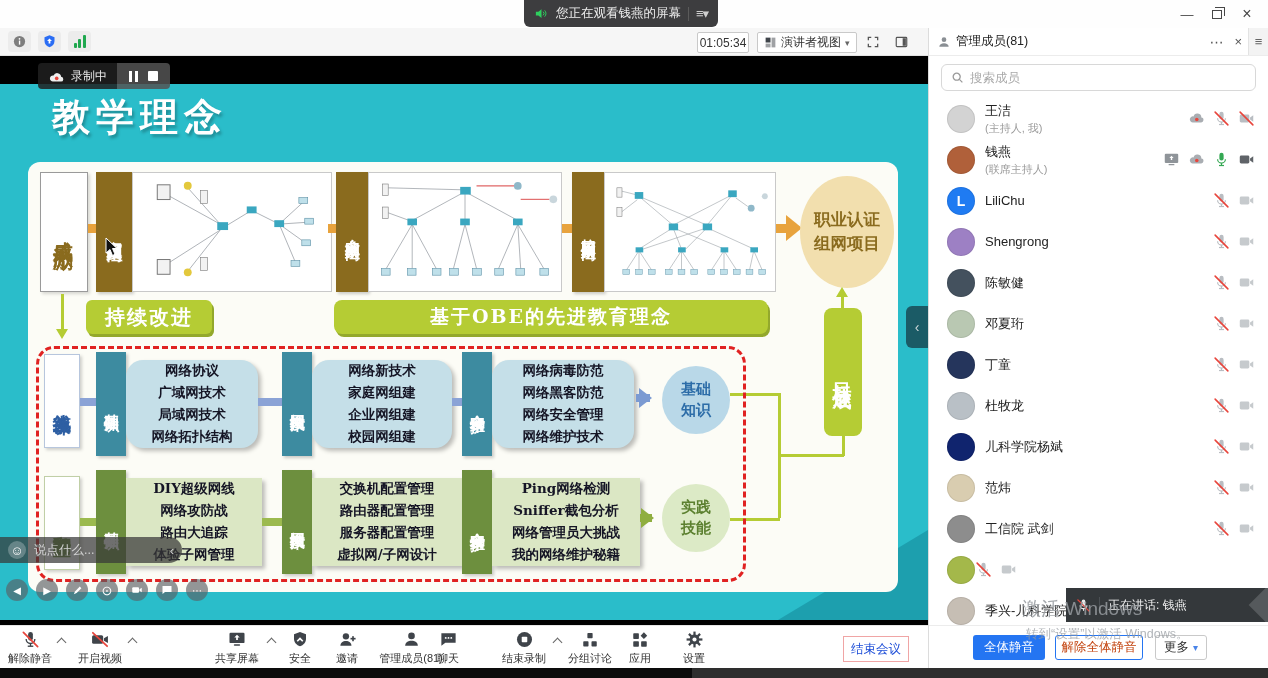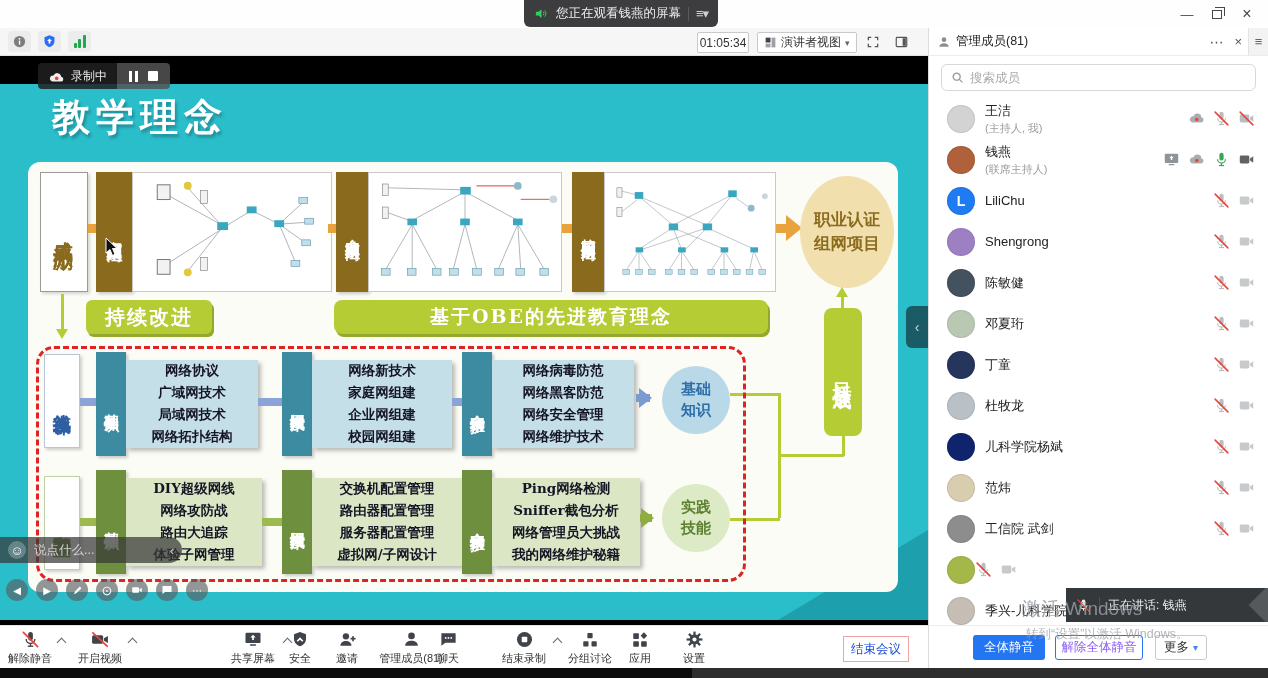--- a/index.html
+++ b/index.html
@@ -47,21 +47,21 @@
   .m-row { height:41px; display:flex; align-items:center; padding:0 14px 0 18px; }
   .m-avatar { width:28px; height:28px; border-radius:50%; flex:0 0 28px; display:flex; align-items:center; justify-content:center;
     color:#fff; font-size:14px; font-weight:bold; box-shadow:inset 0 0 0 1px rgba(0,0,0,.08); }
   .m-text { display:flex; flex-direction:column; margin-left:10px; flex:1; min-width:0; }
   .m-name { font-size:13px; color:#222; white-space:nowrap; overflow:hidden; }
   .m-role { font-size:11px; color:#9a9a9a; margin-top:1px; }
   .m-icons { display:flex; align-items:center; gap:8px; }
   .panel-footer { position:absolute; left:0; bottom:0; width:340px; height:43px; border-top:1px solid #ececec; background:#fff; }
   .pf-btn { position:absolute; top:9px; height:25px; border-radius:3px; font-size:12.5px; display:flex; align-items:center; justify-content:center; }
   .pf-mute-all { left:44px; width:72px; background:#2475f2; color:#fff; }
-  .pf-unmute-all { left:126px; width:88px; background:#fff; color:#8b5cf6; border:1px solid #2475f2; }
+  .pf-unmute-all { left:126px; width:88px; background:#fff; color:#c2410c; border:1px solid #2475f2; }
   .pf-more { left:226px; width:52px; background:#fff; color:#333; border:1px solid #c9c9c9; gap:4px; }
   .pf-more .caret { color:#4a84e8; font-size:10px; }
 
   
   .main-area { position:absolute; left:0; top:56px; width:928px; height:569px; background:#000; overflow:hidden; }
   .rec-bar { position:absolute; left:38px; top:7px; height:26px; display:flex; z-index:35; }
   .rec-label { display:flex; align-items:center; gap:6px; background:rgba(32,32,32,.85); border-radius:4px 0 0 4px; padding:0 10px; color:#ececec; font-size:12px; }
   .rec-dot-cloud { position:relative; width:17px; height:13px; }
   .rec-btns { display:flex; align-items:center; gap:10px; background:rgba(84,84,84,.85); border-radius:0 4px 4px 0; padding:0 12px; }
   .pause-ic { display:flex; gap:3px; } .pause-ic i { width:3px; height:11px; background:#fff; }
@@ -98,21 +98,21 @@
   .dashed-box { position:absolute; left:8px; top:184px; width:710px; height:236px; border:3px dashed #e02222; border-radius:18px; }
   .side-label { position:absolute; width:36px; height:94px; background:#fff; display:flex; align-items:center; justify-content:center;
     font-weight:bold; font-size:18px; letter-spacing:1px; box-shadow:2px 2px 3px rgba(0,0,0,.18); }
   .side-blue { border:1px solid #b7c6dd; color:#2e5fa3; }
   .side-green { border:1px solid #c0cfa6; color:#6d8f3e; }
   .head-box { position:absolute; width:30px; height:104px; color:#fff; font-weight:bold; font-size:15px;
     display:flex; align-items:center; justify-content:center; letter-spacing:1px; box-shadow:2px 2px 3px rgba(0,0,0,.2); }
   .head-teal { background:#3d8ba0; } .head-green { background:#6d8f3e; }
   .info-box { position:absolute; height:88px; display:flex; align-items:center; justify-content:center; text-align:center;
     font-size:13.5px; font-weight:bold; color:#151525; line-height:1.62; white-space:pre-line; box-shadow:3px 3px 4px rgba(0,0,0,.25); }
-  .info-blue { background:#c5dfe8; } .info-green { background:#dbe7c4; }
+  .info-blue { background:#c5dfe8;border-radius:17px; } .info-green { background:#dbe7c4; }
   .hconn { position:absolute; height:8px; }
   .hc-blue { background:#8ba3d6; } .hc-green { background:#9cba4f; }
   .flow-arrow { position:absolute; height:8px; }
   .flow-arrow:after { content:""; position:absolute; right:-12px; top:-6px; border:10px solid transparent; border-left:13px solid; }
   .fa-blue { background:#7b9ad2; } .fa-blue:after { border-left-color:#7b9ad2; }
   .fa-green { background:#8fae3f; } .fa-green:after { border-left-color:#8fae3f; }
   .result-circle { position:absolute; width:68px; height:68px; border-radius:50%; display:flex; align-items:center; justify-content:center;
     text-align:center; font-weight:bold; font-size:15px; line-height:1.4; white-space:pre-line; }
   .rc-blue { background:#b9d8e8; color:#2d6da8; }
   .rc-green2 { background:#dceac6; color:#5c8030; }
@@ -872,21 +872,21 @@
       <span class="bt-icon">
         <svg width="20" height="19" viewBox="0 0 24 24">
             <rect x="2" y="6.5" width="14" height="11" rx="2" fill="#3f444a"></rect>
             <path d="M17 10.5l5-3v9l-5-3z" fill="#3f444a"></path>
             <line x1="3" y1="3.5" x2="21" y2="20.5" stroke="#e8453c" stroke-width="2.2" stroke-linecap="round"></line>
           </svg>
       </span>
       <span class="bt-label">开启视频</span>
       <span class="bt-chev" style="left:74px;"></span>
     </div>
-    <div class="bt-item" style="left:208px;">
+    <div class="bt-item" style="left:192px;">
       <span class="bt-icon">
         <svg width="20" height="19" viewBox="0 0 24 24">
             <rect x="2.5" y="3.5" width="19" height="13" rx="1.5" fill="#3f444a"></rect>
             <path d="M12 6l3.4 3.4h-2.3v3.2h-2.2V9.4H8.6z" fill="#fff"></path>
             <rect x="8" y="18" width="8" height="2" rx="1" fill="#3f444a"></rect>
           </svg>
       </span>
       <span class="bt-label">共享屏幕</span>
       <span class="bt-chev" style="left:76px;"></span>
     </div>

